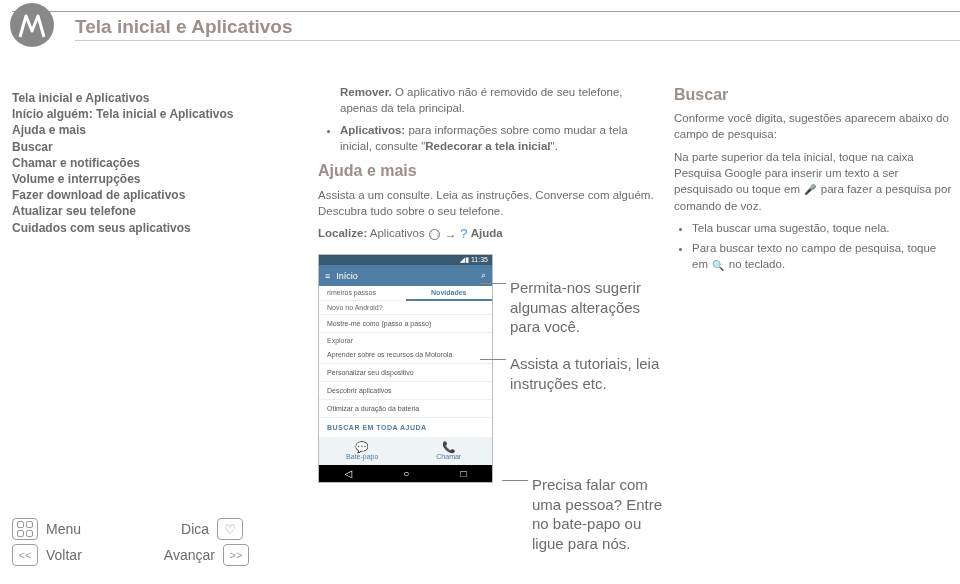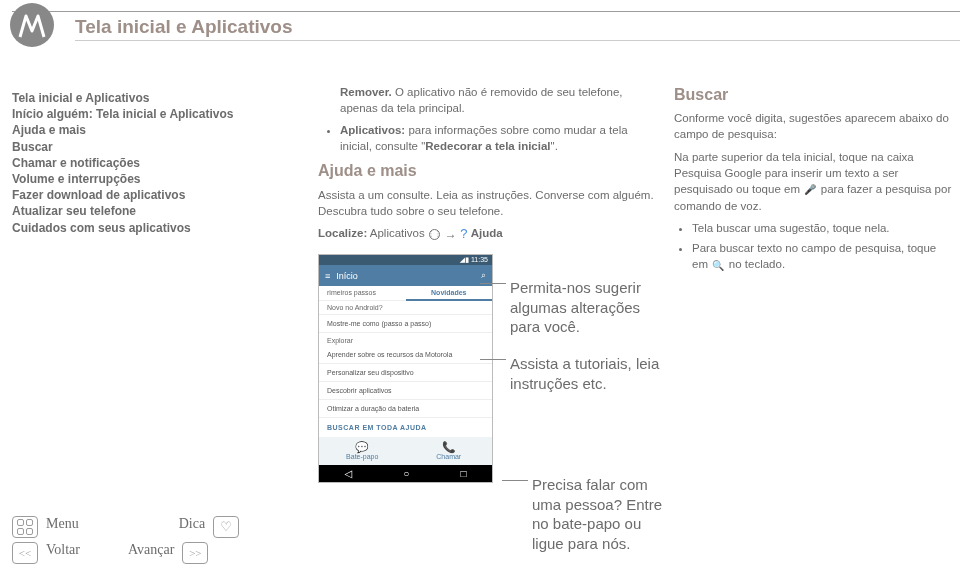--- a/index.html
+++ b/index.html
@@ -51,21 +51,21 @@
   .leftnav .bold { font-weight: bold; }
 
   
   .bottombar {
     position: absolute;
     bottom: 16px; left: 12px;
     width: 260px;
     color: #6c6c6c;
     font-size: 14px;
   }
-  .bottombar .row { display: flex; align-items: flex-start; height: 26px; font-family: Liberation Serif, serif; }
+  .bottombar .row { display: flex; align-items: center; height: 26px; }
   .bottombar .iconbox {
     width: 26px; height: 22px;
     border: 1px solid #9c9c9c;
     border-radius: 4px;
     display: inline-flex; align-items: center; justify-content: center;
     margin-right: 8px;
     color: #9c9c9c;
     font-size: 11px;
   }
   .bottombar .grid4 {
@@ -218,21 +218,21 @@
           <span></span>
         </span>
     </span>
     <span>Menu</span>
     <span class="mais">Dica</span>
     <span class="iconbox heart"></span>
   </div>
   <div class="row">
     <span class="iconbox">&lt;&lt;</span>
     <span>Voltar</span>
-    <span class="mais" style="margin-left:48px">Avançar</span>
+    <span class="mais" style="margin-left:82px">Avançar</span>
     <span class="iconbox">&gt;&gt;</span>
   </div>
 </div>
 
 <div class="midcol">
   <p style="margin-left:22px">
     <b>Remover.</b><span> O aplicativo não é removido de seu telefone, apenas da tela principal.</span>
   </p>
   <ul>
     <li>

